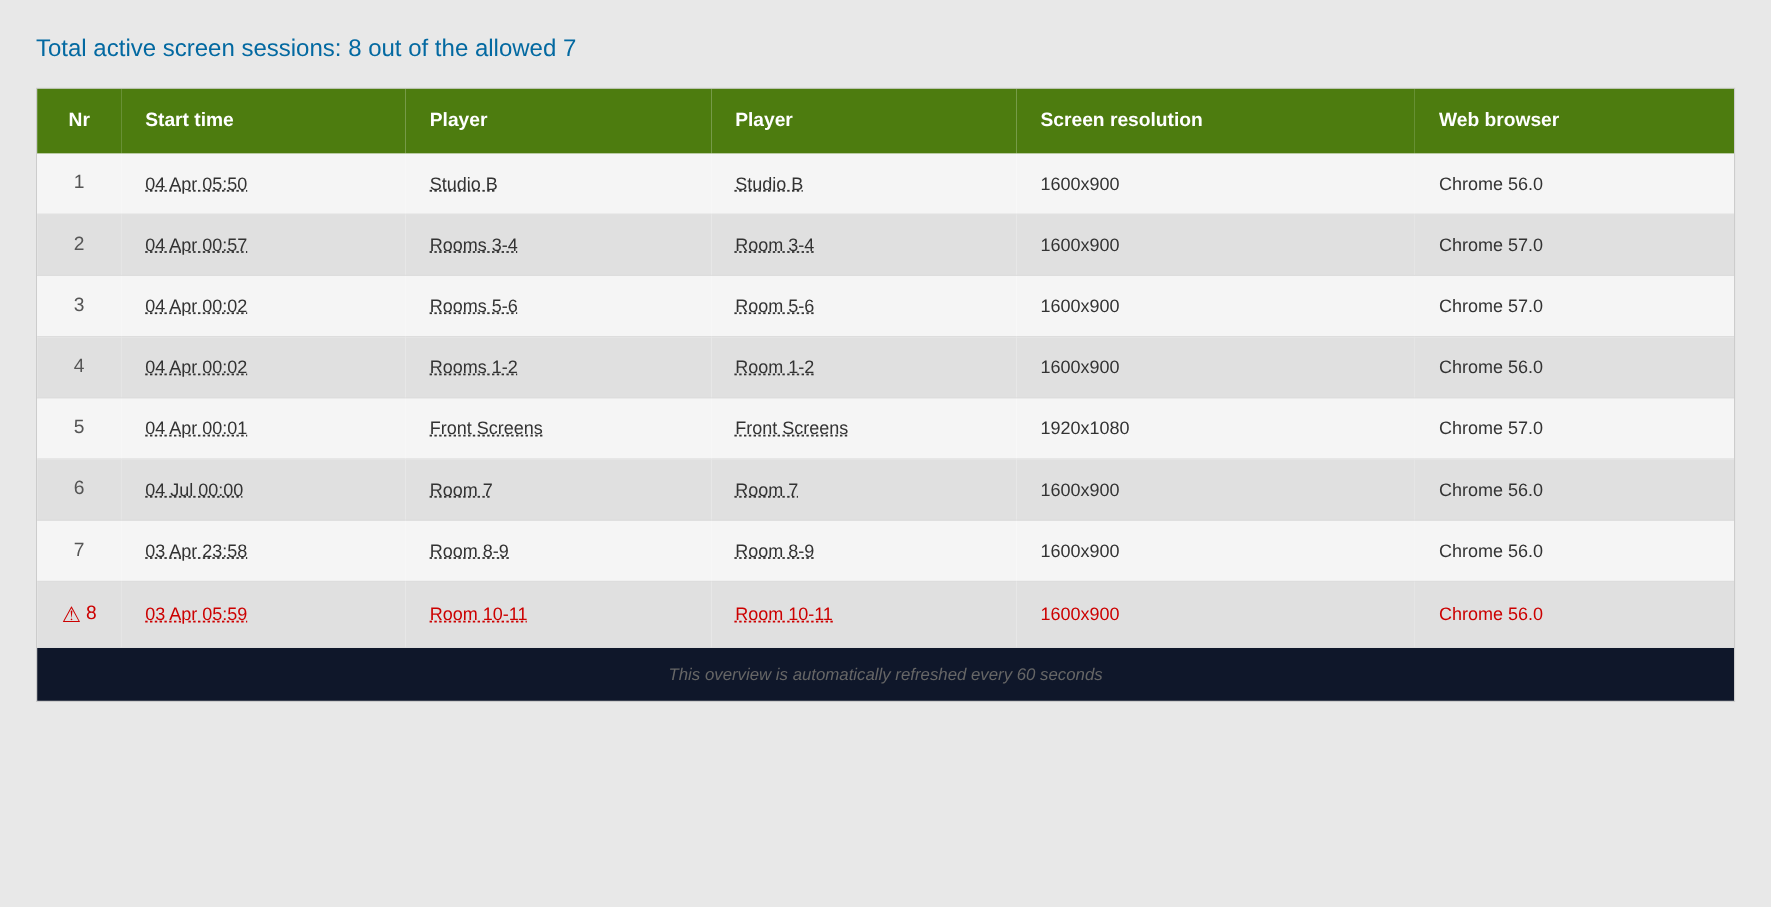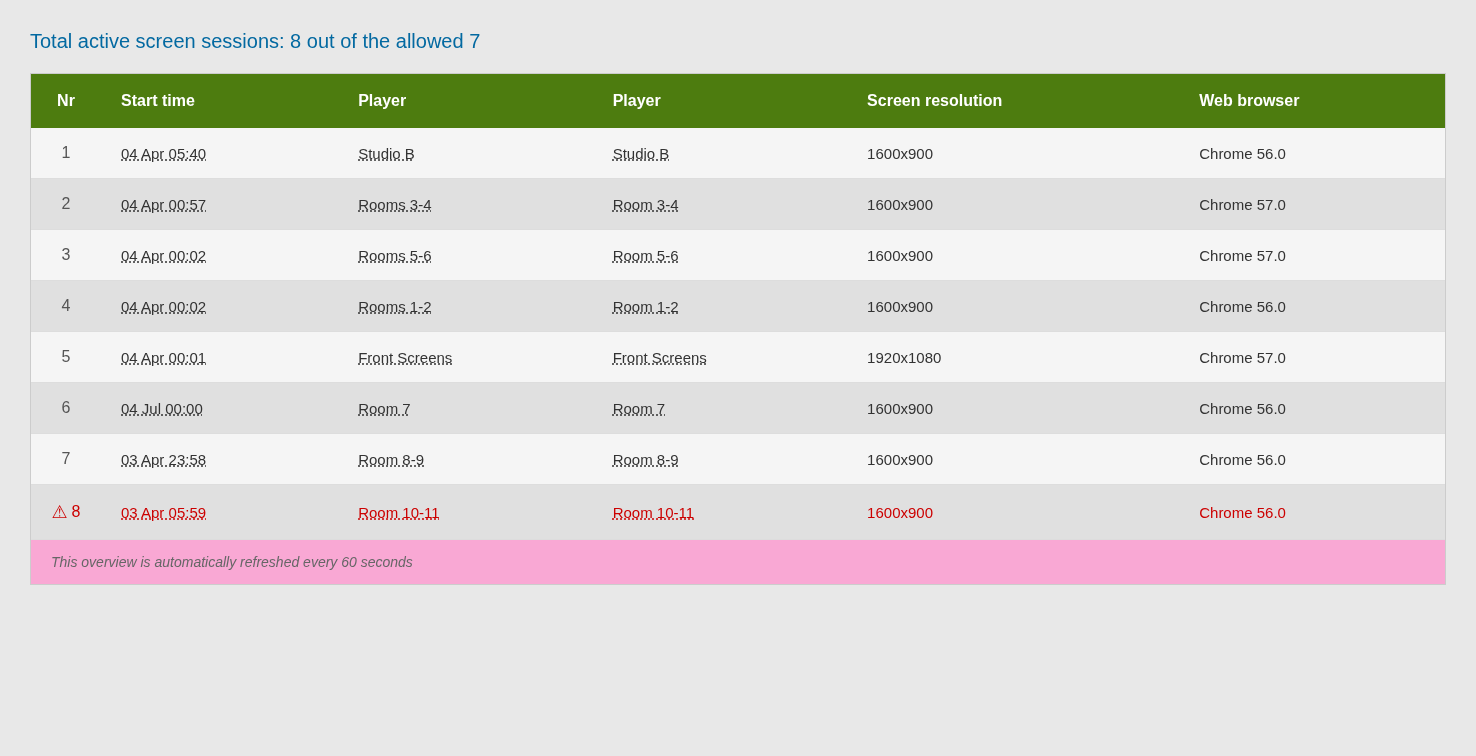--- a/index.html
+++ b/index.html
@@ -67,26 +67,26 @@
       color: #cc0000;
       font-size: 18px;
       margin-right: 4px;
     }
     .nr-cell {
       display: flex;
       align-items: center;
       justify-content: center;
     }
     .refresh-note {
-      text-align: left;
+      text-align: center;
       padding: 14px 20px;
       font-style: italic;
       color: #666;
       font-size: 14px;
-      background: #f9a8d4;
+      background: #0f172a;
     }
   </style>
 </head>
 <body>
 
 <p class="summary-text">Total active screen sessions: 8 out of the allowed 7</p>
 
 <div class="table-container">
   <table>
     <thead>
@@ -95,21 +95,21 @@
         <th>Start time</th>
         <th>Player</th>
         <th>Player</th>
         <th>Screen resolution</th>
         <th>Web browser</th>
       </tr>
     </thead>
     <tbody id="table-body">
     <tr>
           <td class="col-nr"><span>1</span></td>
-          <td><span class="link">04 Apr 05:40</span></td>
+          <td><span class="link">04 Apr 05:50</span></td>
           <td><span class="link">Studio B</span></td>
           <td><span class="link">Studio B</span></td>
           <td><span>1600x900</span></td>
           <td><span>Chrome 56.0</span></td>
         </tr>
         <tr>
           <td class="col-nr"><span>2</span></td>
           <td><span class="link">04 Apr 00:57</span></td>
           <td><span class="link">Rooms 3-4</span></td>
           <td><span class="link">Room 3-4</span></td>

